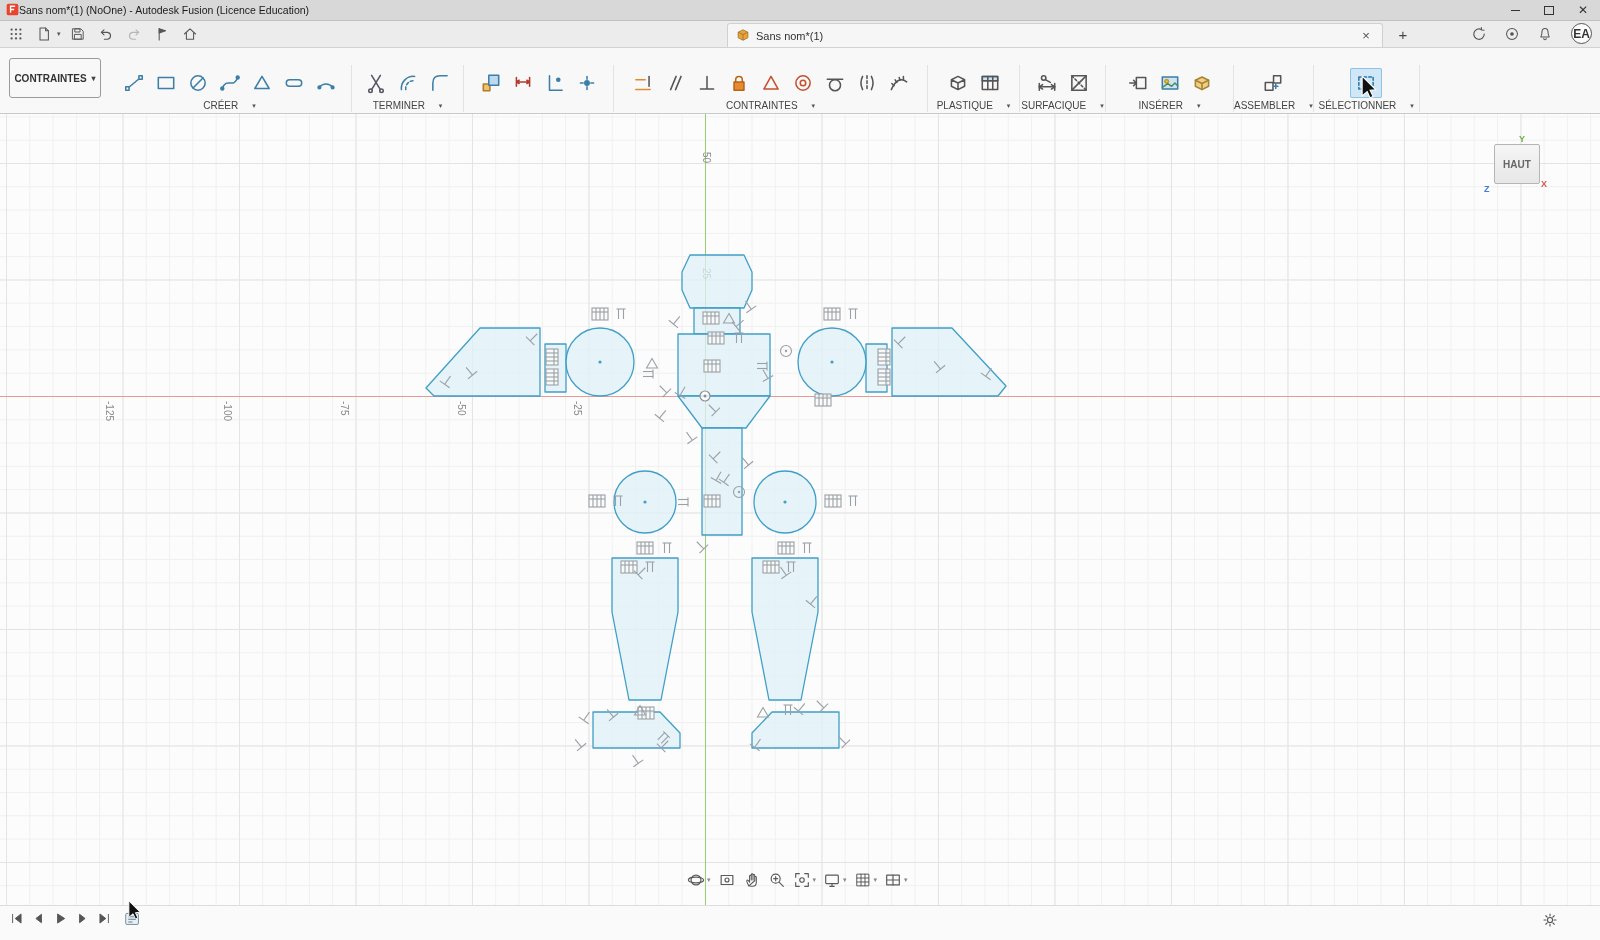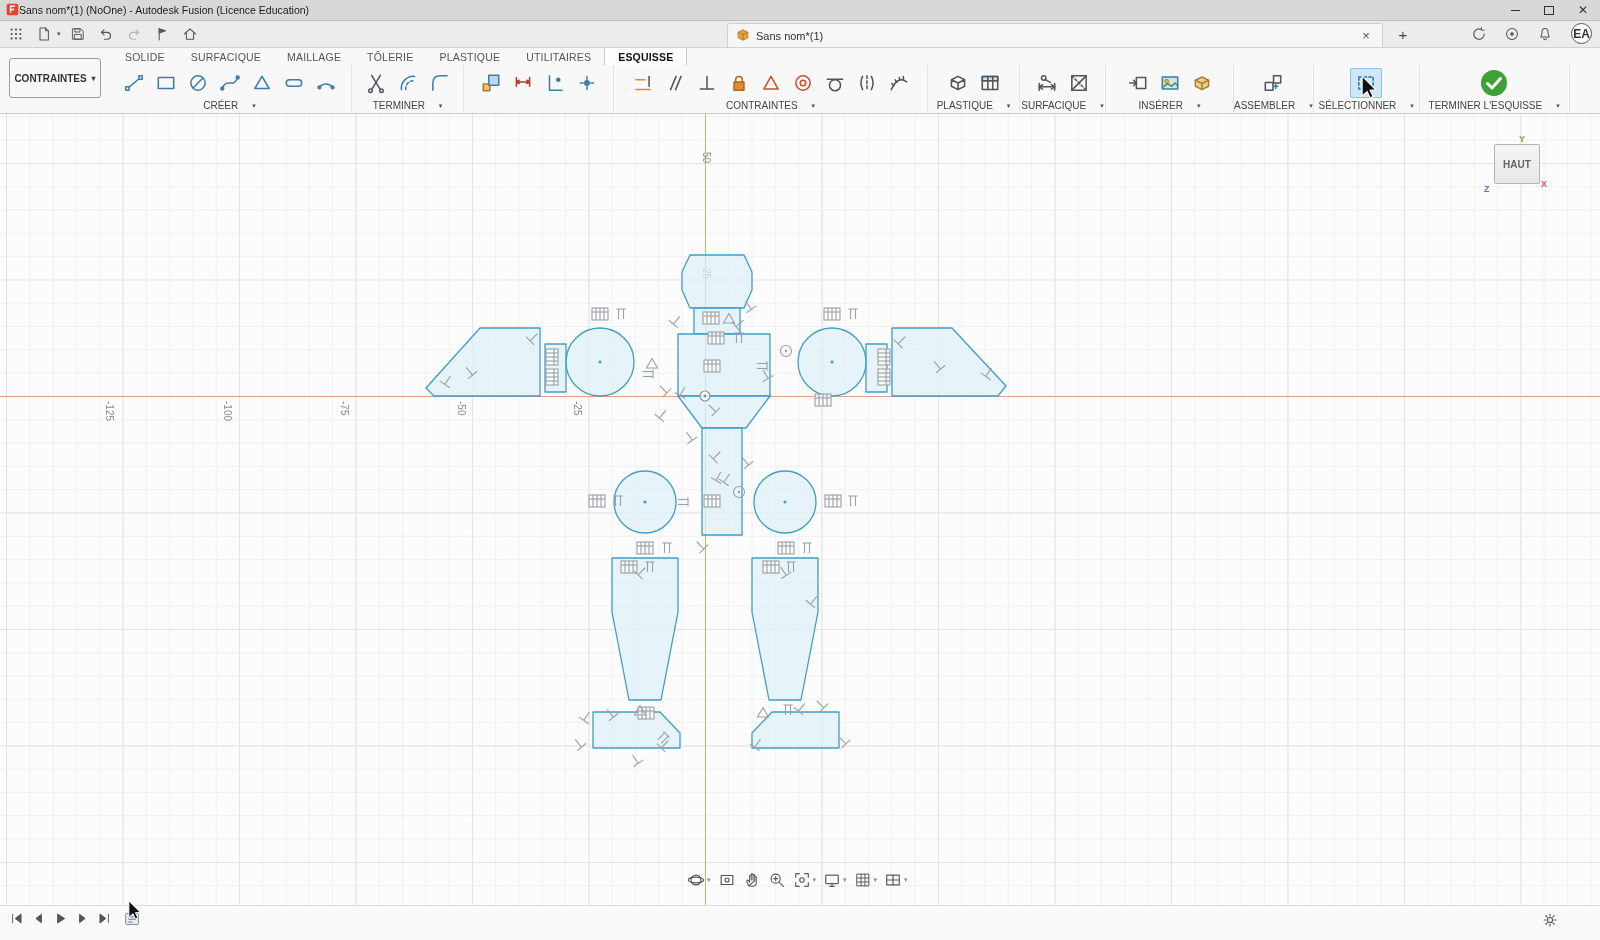--- a/index.html
+++ b/index.html
@@ -190,29 +190,20 @@
         </svg>
       </span>
     </div>
   <span class="avatar">EA</span>
 </div>
 
 <div class="ribbon">
   <div class="wsbtn">
     <span>CONTRAINTES</span>
   </div>
-  <div class="rtabs" id="ribbon-tabs">
-      <div class="rtab">SOLIDE</div>
-      <div class="rtab">SURFACIQUE</div>
-      <div class="rtab">MAILLAGE</div>
-      <div class="rtab">TÔLERIE</div>
-      <div class="rtab">PLASTIQUE</div>
-      <div class="rtab">UTILITAIRES</div>
-      <div class="rtab active">ESQUISSE</div>
-    </div>
   <div class="rtools" id="ribbon-tools">
       <div class="rgroup" style="min-width: 244px;">
         <div class="ricons">
           <span class="ricon">
             <svg width="22" height="22" viewBox="0 0 20 20" fill="none" stroke="#3c7ea8" stroke-width="1.4" stroke-linecap="round" stroke-linejoin="round">
               <path d="M4 15 L16 5"></path>
               <rect x="2.5" y="13.5" width="3" height="3" fill="#fff"></rect>
               <rect x="14.5" y="3.5" width="3" height="3" fill="#fff"></rect>
             </svg>
           </span>
@@ -462,34 +453,20 @@
       <div class="rgroup" style="min-width: 106px;">
         <div class="ricons">
           <span class="ricon hl">
             <svg width="22" height="22" viewBox="0 0 20 20" fill="none" stroke="#2e76a6" stroke-width="1.4" stroke-linecap="round" stroke-linejoin="round">
               <rect x="3.5" y="4.5" width="13" height="11" stroke-dasharray="2.5 2"></rect>
             </svg>
           </span>
         </div>
         <div class="rlabel">
           <span>SÉLECTIONNER</span>
-          <span class="gc">▾</span>
-        </div>
-      </div>
-      <div class="rgroup" style="min-width: 150px;">
-        <div class="ricons">
-          <span class="ricon">
-            <svg width="30" height="30" viewBox="0 0 30 30">
-              <circle cx="15" cy="15" r="13" fill="#3fa037"></circle>
-              <path d="M8.5 15.5 L13 20 L21.5 10.5" stroke="#fff" stroke-width="3" fill="none" stroke-linecap="round" stroke-linejoin="round"></path>
-            </svg>
-          </span>
-        </div>
-        <div class="rlabel">
-          <span>TERMINER L'ESQUISSE</span>
           <span class="gc">▾</span>
         </div>
       </div>
     </div>
 </div>
 
 <div class="canvas">
   <div class="axisx"></div>
   <div class="axisy"></div>
   <div id="ticks">

